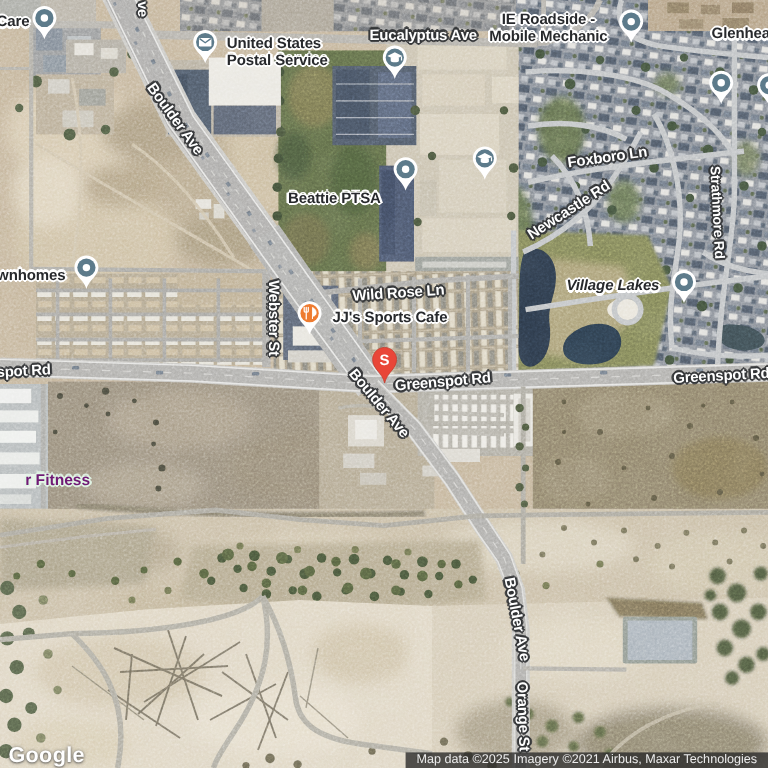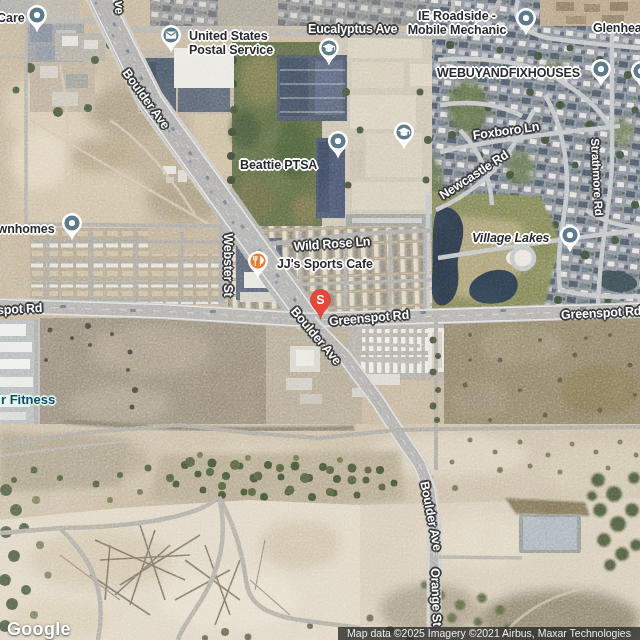--- a/index.html
+++ b/index.html
@@ -3,22 +3,22 @@
 <meta charset="utf-8">
 <style>
   html,body{margin:0;padding:0;}
   #map{position:relative;width:640px;height:640px;overflow:hidden;background:#c6b69b;font-family:"Liberation Sans",sans-serif;}
   #base{position:absolute;left:0;top:0;}
   .lbl{position:absolute;white-space:nowrap;line-height:1;}
   .poi{color:#27292c;font:700 12.5px "Liberation Sans",sans-serif;letter-spacing:-.1px;
     text-shadow:-1px -1px 0 #fff,1px -1px 0 #fff,-1px 1px 0 #fff,1px 1px 0 #fff,0 -2px 0 #fff,0 2px 0 #fff,-2px 0 0 #fff,2px 0 0 #fff;}
   .road{color:#fff;font:700 12.5px "Liberation Sans",sans-serif;letter-spacing:-.2px;
     text-shadow:-1px -1px 0 rgba(50,52,54,.9),1px -1px 0 rgba(50,52,54,.9),-1px 1px 0 rgba(50,52,54,.9),1px 1px 0 rgba(50,52,54,.9),0 -2px 0 rgba(50,52,54,.85),0 2px 0 rgba(50,52,54,.85),-2px 0 0 rgba(50,52,54,.85),2px 0 0 rgba(50,52,54,.85);}
-  .grn{color:#0c4a6e;font:700 13px "Liberation Sans",sans-serif;
-    text-shadow:-1px -1px 0 rgba(225,245,230,.95),1px -1px 0 rgba(225,245,230,.95),-1px 1px 0 rgba(225,245,230,.95),1px 1px 0 rgba(225,245,230,.95),0 -2px 0 rgba(225,245,230,.9),0 2px 0 rgba(225,245,230,.9),-2px 0 0 rgba(225,245,230,.9),2px 0 0 rgba(225,245,230,.9);}
+  .grn{color:#701a75;font:700 13px "Liberation Sans",sans-serif;
+    text-shadow:-1px -1px 0 rgba(225,245,230,.95),1px -1px 0 rgba(225,245,230,.95),-1px 1px 0 rgba(225,245,230,.95),1px 1px 0 rgba(225,245,230,.95),0 -2px 0 rgba(225,245,230,.9),0 2px 0 rgba(225,245,230,.9),-2px 0 0 rgba(225,245,230,.9),2px 0 0 rgba(225,245,230,.9);margin-left:20px;}
   .pin{position:absolute;}
   #google{position:absolute;left:7px;top:619px;color:#fff;font:700 18px "Liberation Sans",sans-serif;letter-spacing:.3px;text-shadow:0 1px 2px rgba(60,60,60,.75),0 0 3px rgba(80,80,80,.5);}
   #attr{position:absolute;left:338px;top:627px;width:302px;height:13px;background:rgba(38,38,38,.78);color:#ececec;font:10.5px "Liberation Sans",sans-serif;text-align:center;line-height:13px;letter-spacing:0;}
   .noise{position:absolute;left:0;top:0;mix-blend-mode:overlay;opacity:.6;pointer-events:none;}
 </style>
 </head>
 <body>
 <div id="map">
 
 <svg id="base" width="640" height="640" viewBox="0 0 640 640">
@@ -663,21 +663,20 @@
 <div class="lbl road" style="left:436px;top:597px;transform:translate(-50%,-50%) rotate(88deg);">Orange St</div>
 
 <div class="lbl poi" style="left:-37px;top:11px;">Child Care</div>
 
 <div class="lbl poi" style="left:189px;top:29px;">United States<br>Postal Service</div>
 
 <div class="lbl poi" style="left:457px;top:9px;transform:translateX(-50%);text-align:center;">IE Roadside -<br>Mobile Mechanic</div>
 
 <div class="lbl poi" style="left:593px;top:21px;">Glenheather</div>
 
-<div class="lbl poi" style="left:437px;top:66px;">WEBUYANDFIXHOUSES</div>
 
 <div class="lbl poi" style="left:240px;top:141px;margin-top:17px;">Beattie PTSA</div>
 
 <div class="lbl poi" style="left:-14px;top:222px;">townhomes</div>
 
 <div class="lbl poi" style="left:472px;top:231px;font-style:italic;">Village Lakes</div>
 
 <div class="lbl poi" style="left:277px;top:257px;">JJ's Sports Cafe</div>
 
 <div class="lbl grn" style="left:1px;top:392px;">r Fitness</div>

